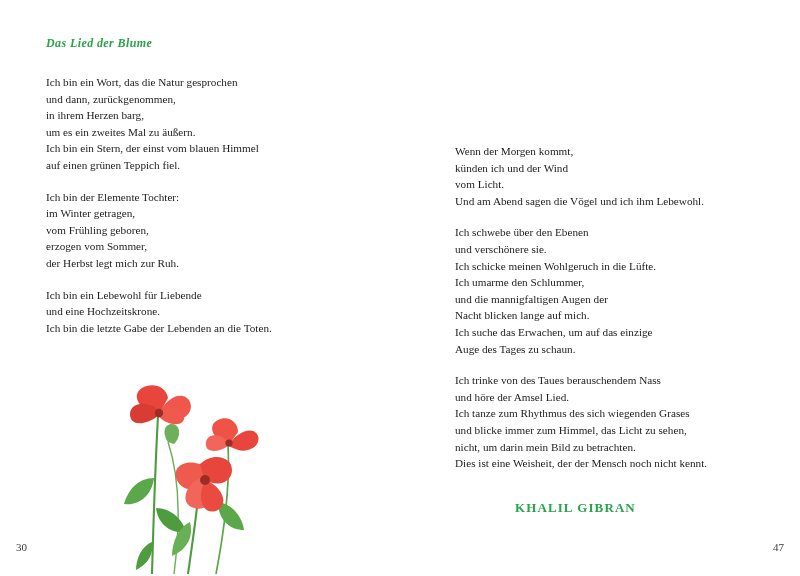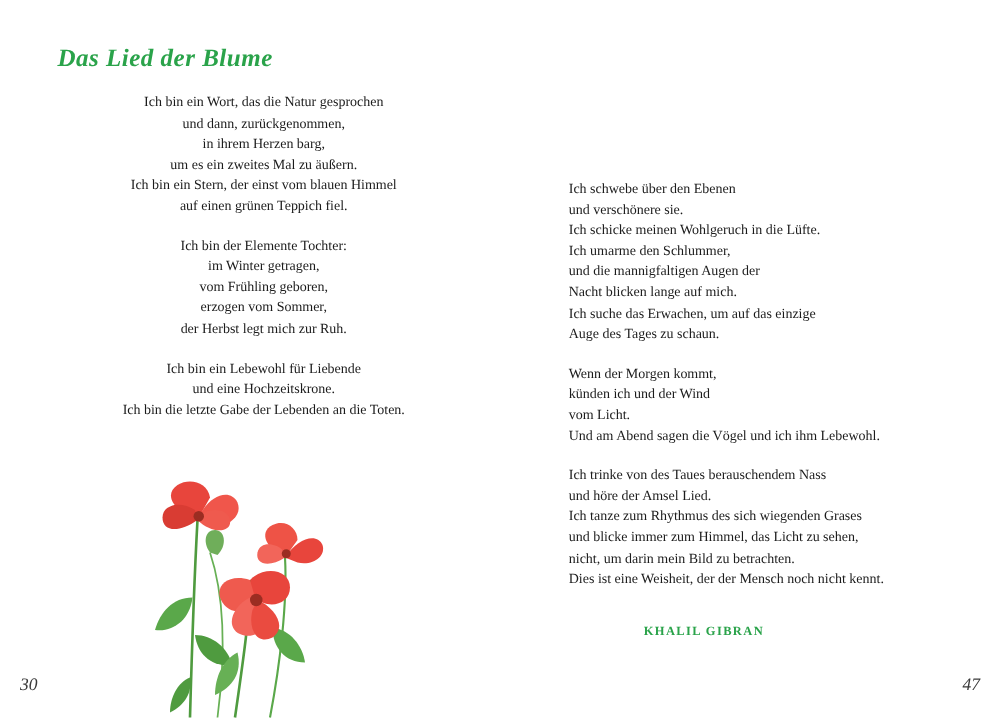--- a/index.html
+++ b/index.html
@@ -27,67 +27,66 @@
     position: absolute;
     left: 400px; top: 0;
     width: 400px; height: 576px;
   }
 
   .poem-title {
     position: absolute;
     left: 46px;
     top: 36px;
     font-family: "Liberation Serif", serif;
-    font-size: 20px;
+    font-size: 12px;
     font-weight: 700;
     font-style: italic;
     color: #2aa34a;
     letter-spacing: 0.4px;
   }
 
   .stanza {
     font-size: 11.2px;
     line-height: 16.6px;
     color: #1b1b1b;
     white-space: pre-line;
   }
 
   .left-col {
     position: absolute;
     left: 46px;
     top: 74px;
     width: 330px;
   }
-  .left-col .stanza { margin-bottom: 15px; text-align: center; }
+  .left-col .stanza { margin-bottom: 15px; }
 
   .right-col {
     position: absolute;
     left: 55px;
     top: 143px;
     width: 330px;
   }
   .right-col .stanza { margin-bottom: 15px; }
 
   .author {
     position: absolute;
     left: 115px;
     top: 500px;
-    font-size: 10px;
+    font-size: 13px;
     font-weight: 700;
     letter-spacing: 1.1px;
     color: #2aa34a;
     text-transform: uppercase;
     font-variant: small-caps;
   }
 
   .folio {
     position: absolute;
-    font-size: 14px;
+    font-size: 11px;
     color: #3a3a3a;
-    font-style: italic;
   }
   .folio-left { left: 16px; top: 541px; }
   .folio-right { right: 16px; top: 541px; }
   .poppies {
     position: absolute;
     left: 108px;
     top: 382px;
     width: 190px;
     height: 194px;
   }
@@ -156,32 +155,32 @@
 
       <path d="M60 60 C54 52, 56 42, 64 42 C72 42, 74 54, 66 62 Z" fill="#6fae5a"></path>
     </svg>
 
     <div class="folio folio-left">30</div>
   </div>
 
   <div class="right-page">
 
     <div class="right-col">
+      <div class="stanza">Wenn der Morgen kommt,
+künden ich und der Wind
+vom Licht.
+Und am Abend sagen die Vögel und ich ihm Lebewohl.</div>
       <div class="stanza">Ich schwebe über den Ebenen
 und verschönere sie.
 Ich schicke meinen Wohlgeruch in die Lüfte.
 Ich umarme den Schlummer,
 und die mannigfaltigen Augen der
 Nacht blicken lange auf mich.
 Ich suche das Erwachen, um auf das einzige
 Auge des Tages zu schaun.</div>
-      <div class="stanza">Wenn der Morgen kommt,
-künden ich und der Wind
-vom Licht.
-Und am Abend sagen die Vögel und ich ihm Lebewohl.</div>
       <div class="stanza">Ich trinke von des Taues berauschendem Nass
 und höre der Amsel Lied.
 Ich tanze zum Rhythmus des sich wiegenden Grases
 und blicke immer zum Himmel, das Licht zu sehen,
 nicht, um darin mein Bild zu betrachten.
 Dies ist eine Weisheit, der der Mensch noch nicht kennt.</div>
     </div>
 
     <div class="author">KHALIL GIBRAN</div>
 

